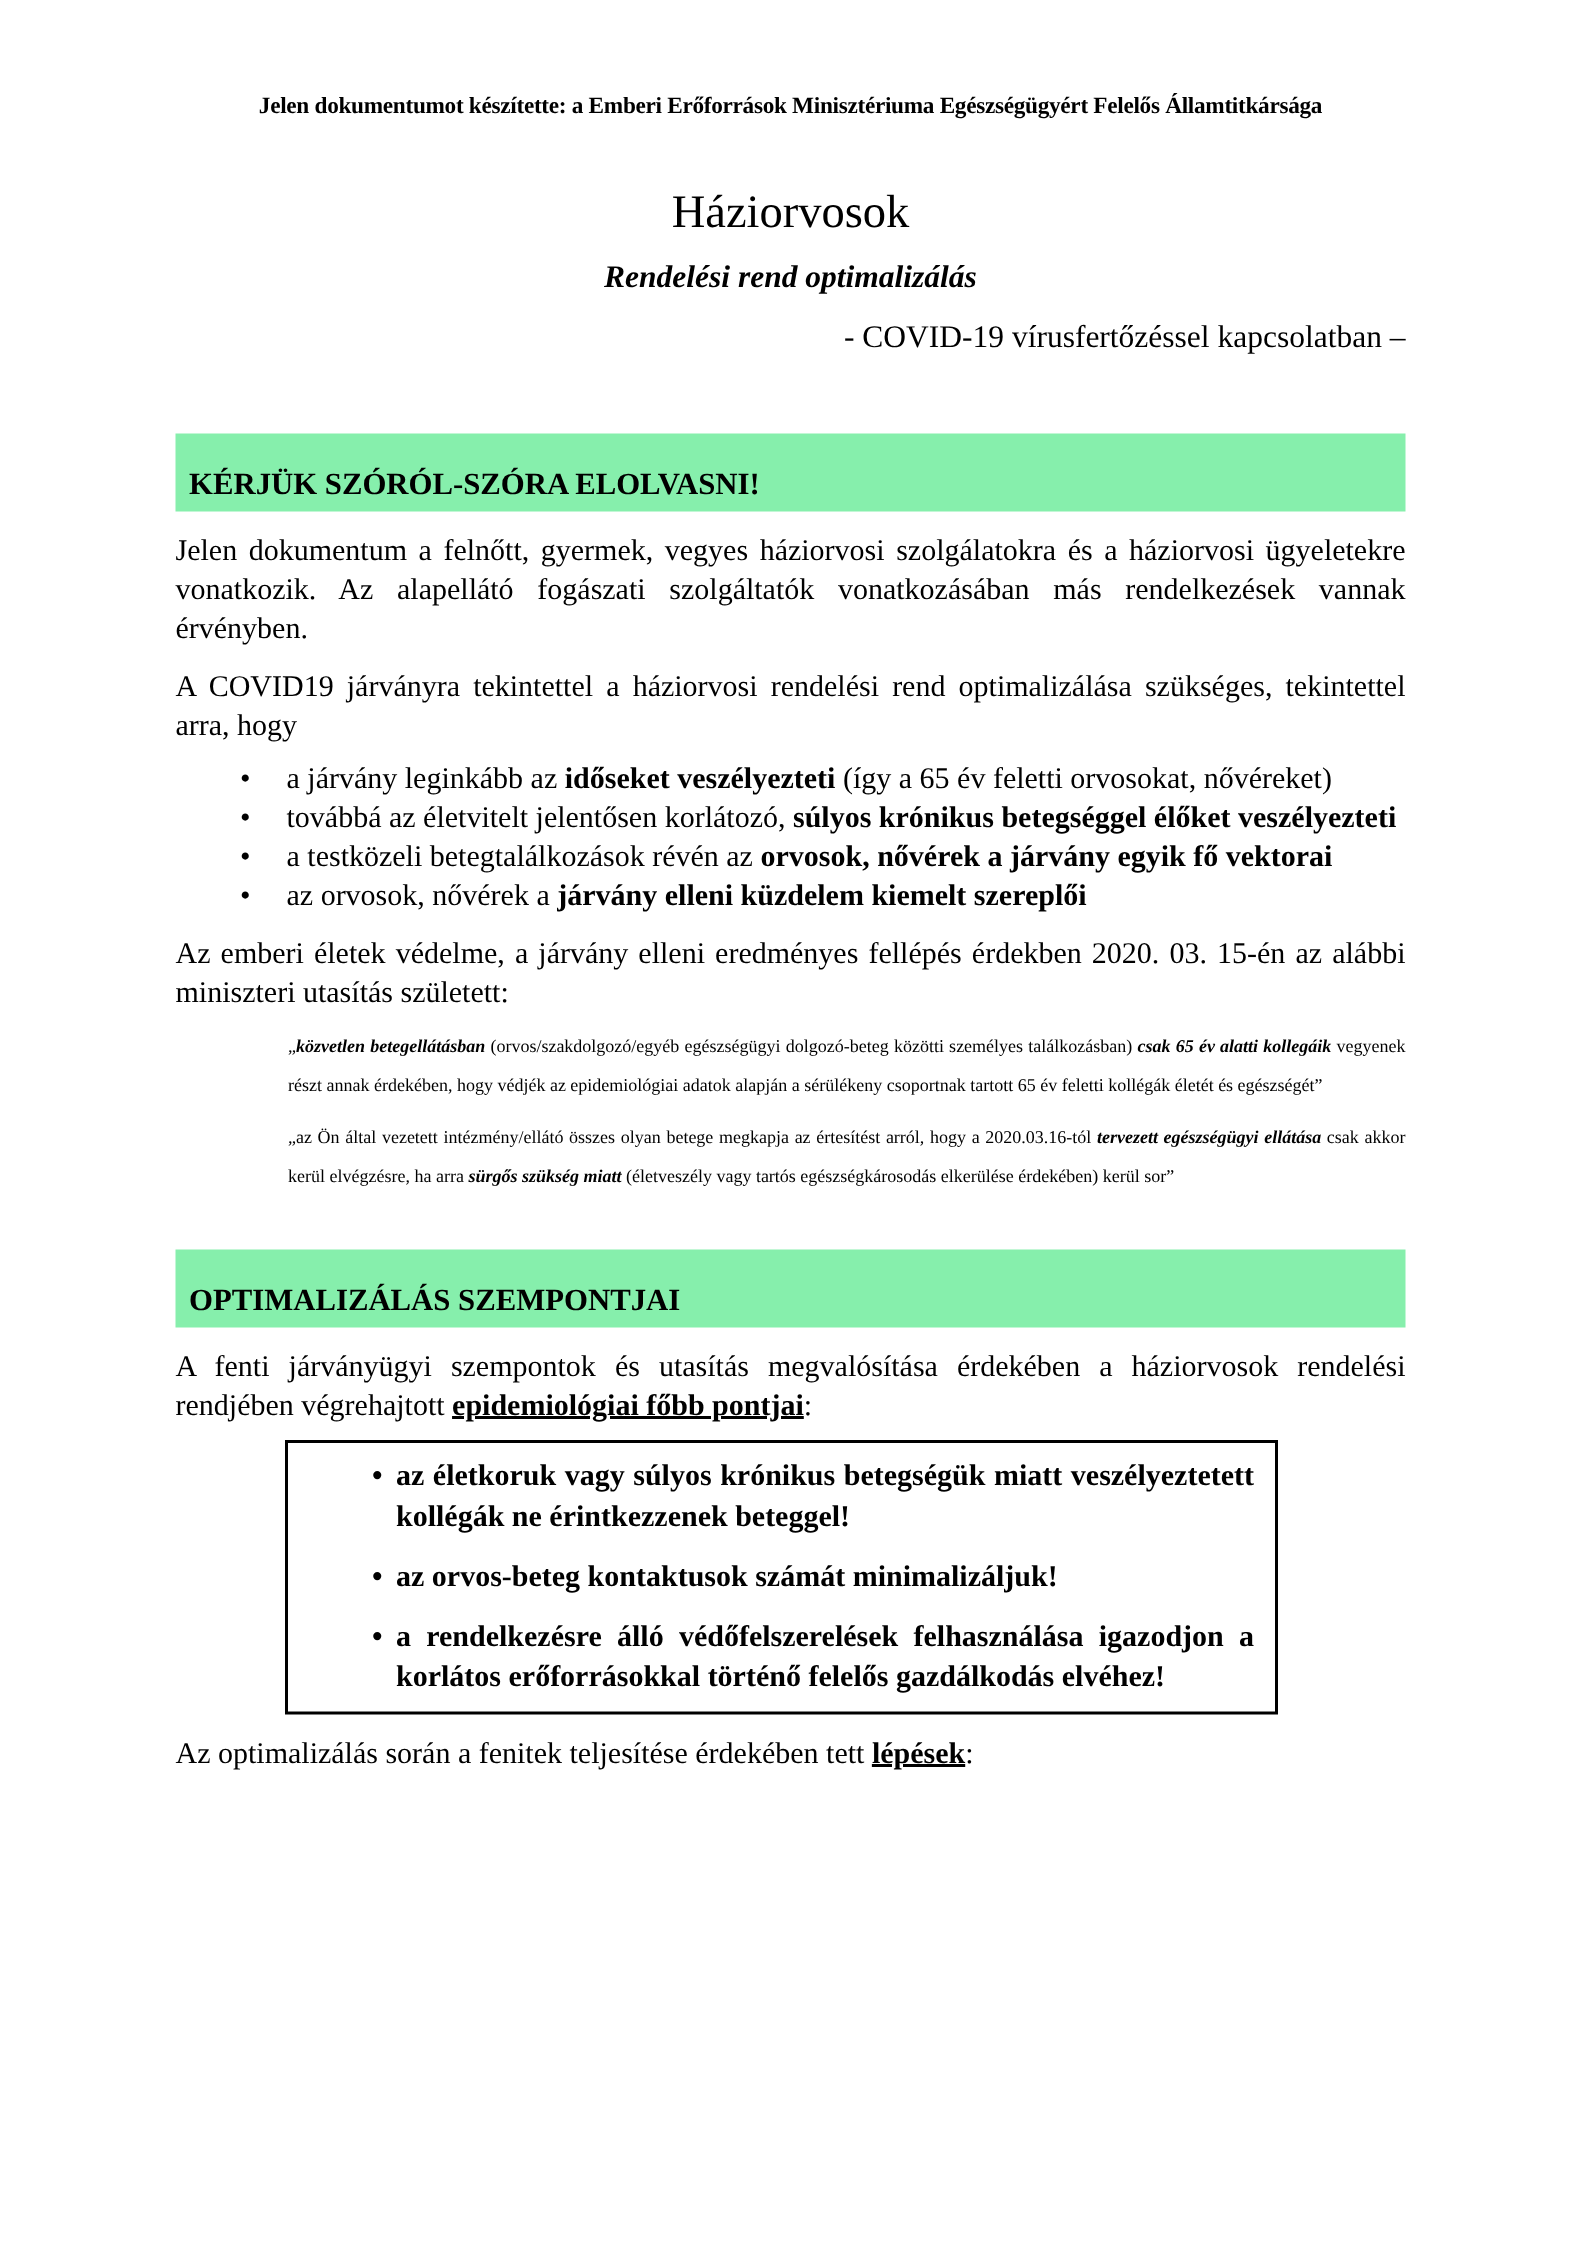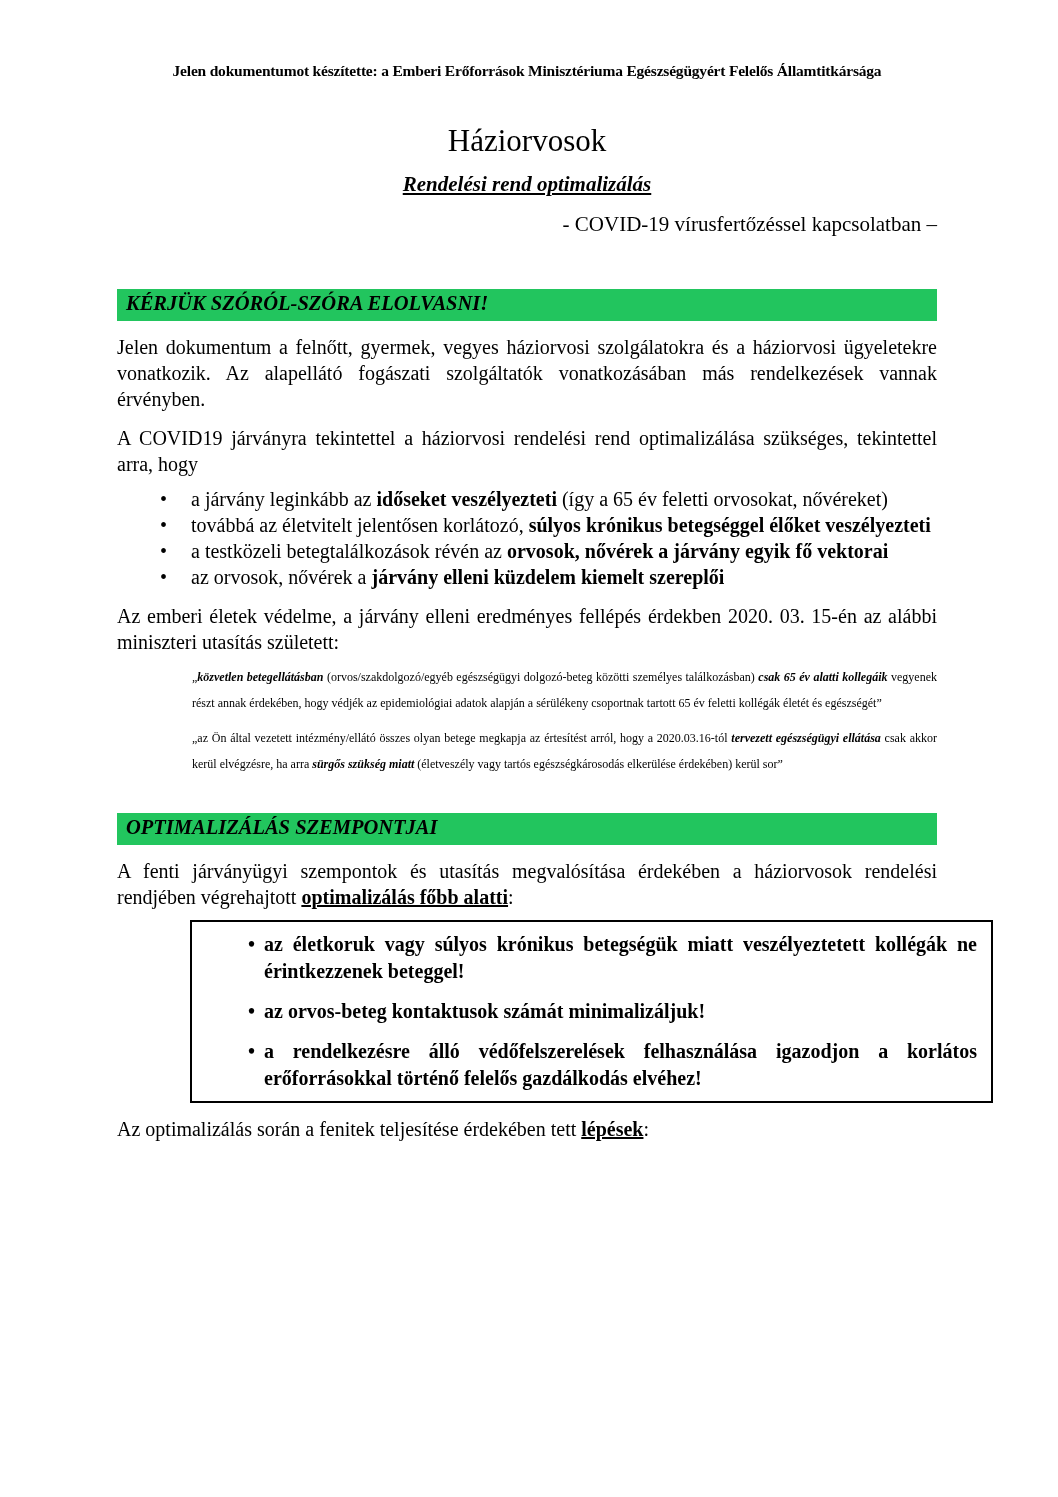--- a/index.html
+++ b/index.html
@@ -29,35 +29,33 @@
     font-size: 31px;
     line-height: 32px;
   }
   .subtitle {
     margin: 15px 0 0;
     text-align: center;
     font-weight: 700;
     font-style: italic;
     font-size: 21px;
     line-height: 24px;
-    text-decoration: underline;
   }
   .covid-line {
     margin: 16px 0 0;
     text-align: right;
     font-size: 21px;
     line-height: 24px;
   }
   .graybar {
-    background: #22c55e;
+    background: #86efac;
     font-weight: 700;
     font-size: 20.5px;
     line-height: 25px;
-    padding: 2px 8px 5px 9px;
-    font-style: italic;
+    padding: 22px 8px 5px 9px;
   }
   .bar1 { margin-top: 53px; }
   .bar2 { margin-top: 36px; }
   .bar3 { margin-top: 64px; }
   p.body {
     margin: 13px 0 0;
     font-size: 20px;
     line-height: 26px;
     text-align: justify;
   }
@@ -76,21 +74,21 @@
     top: 0;
   }
   p.quote {
     margin: 9px 0 0 75px;
     font-size: 12px;
     line-height: 26px;
     text-align: justify;
   }
   .highlight-box {
     margin: 10px 0 0 73px;
-    width: 803px;
+    width: 662px;
     border: 2px solid #000000;
     padding: 9px 14px 9px 0;
   }
   .highlight-box ul {
     margin: 0;
     padding: 0 0 0 72px;
     list-style: none;
     font-size: 20px;
     line-height: 27px;
   }
@@ -138,21 +136,21 @@
 
   <p class="body">Az emberi életek védelme, a járvány elleni eredményes fellépés érdekben 2020. 03. 15-én az alábbi miniszteri utasítás született:</p>
 
   <p class="quote"><span>„</span><span class="b i">közvetlen betegellátásban</span><span> (orvos/szakdolgozó/egyéb egészségügyi dolgozó-beteg közötti személyes találkozásban) </span><span class="b i">csak 65 év alatti kollegáik</span><span> vegyenek részt annak érdekében, hogy védjék az epidemiológiai adatok alapján a sérülékeny csoportnak tartott 65 év feletti kollégák életét és egészségét”</span></p>
   <p class="quote"><span>„az Ön által vezetett intézmény/ellátó összes olyan betege megkapja az értesítést arról, hogy a 2020.03.16-tól </span><span class="b i">tervezett egészségügyi ellátása</span><span> csak akkor kerül elvégzésre, ha arra </span><span class="b i">sürgős szükség miatt</span><span> (életveszély vagy tartós egészségkárosodás elkerülése érdekében) kerül sor”</span></p>
 
   <div class="graybar bar2">
     <span>OPTIMALIZÁLÁS SZEMPONTJAI</span>
   </div>
 
-  <p class="body"><span>A fenti járványügyi szempontok és utasítás megvalósítása érdekében a háziorvosok rendelési rendjében végrehajtott </span><span class="b u">optimalizálás főbb alatti</span><span>:</span></p>
+  <p class="body"><span>A fenti járványügyi szempontok és utasítás megvalósítása érdekében a háziorvosok rendelési rendjében végrehajtott </span><span class="b u">epidemiológiai főbb pontjai</span><span>:</span></p>
 
   <div class="highlight-box">
     <ul>
       <li><span class="b">az életkoruk vagy súlyos krónikus betegségük miatt veszélyeztetett kollégák ne érintkezzenek beteggel!</span></li>
       <li><span class="b">az orvos-beteg kontaktusok számát minimalizáljuk!</span></li>
       <li><span class="b">a rendelkezésre álló védőfelszerelések felhasználása igazodjon a korlátos erőforrásokkal történő felelős gazdálkodás elvéhez!</span></li>
     </ul>
   </div>
 
 

